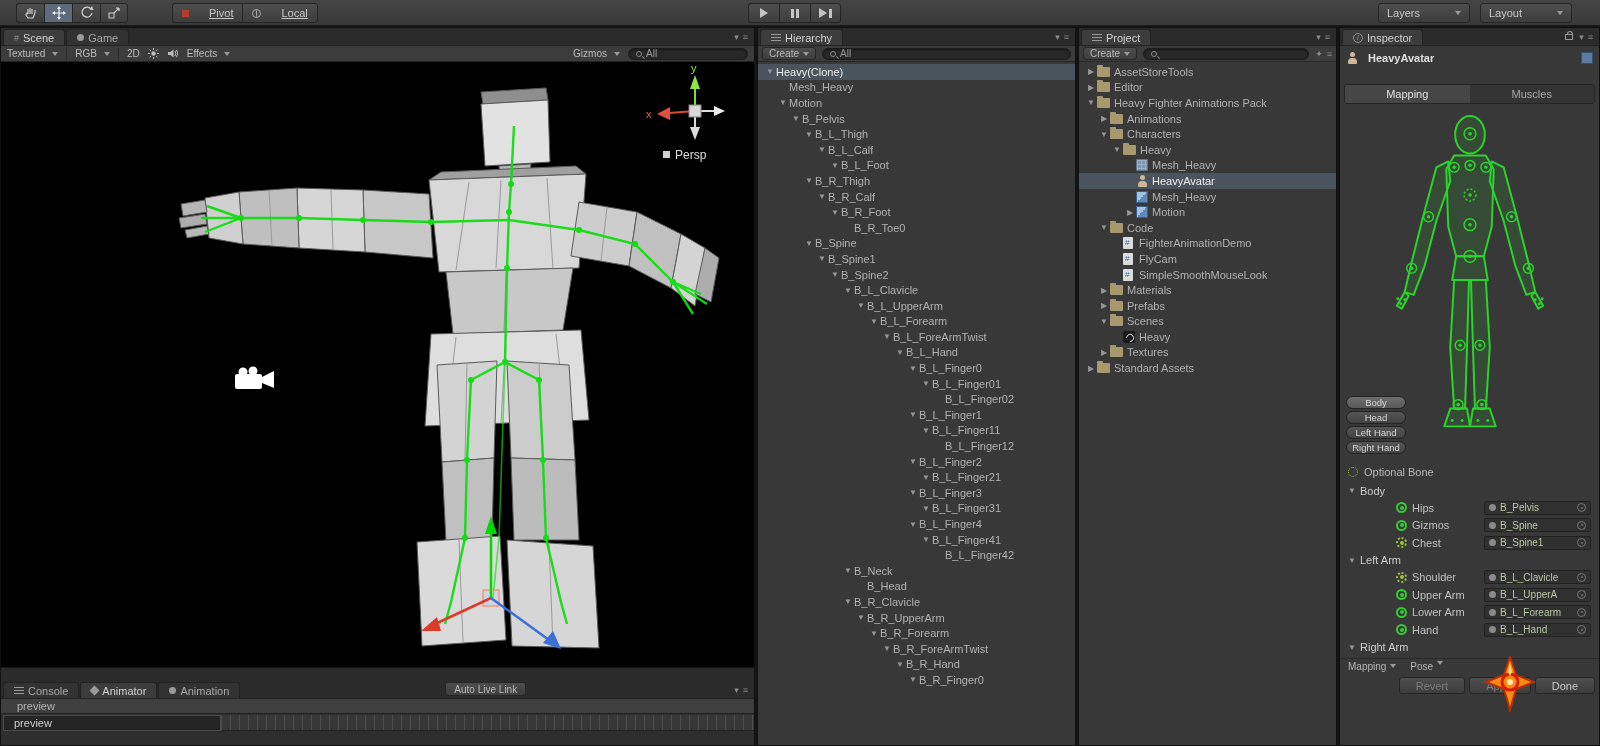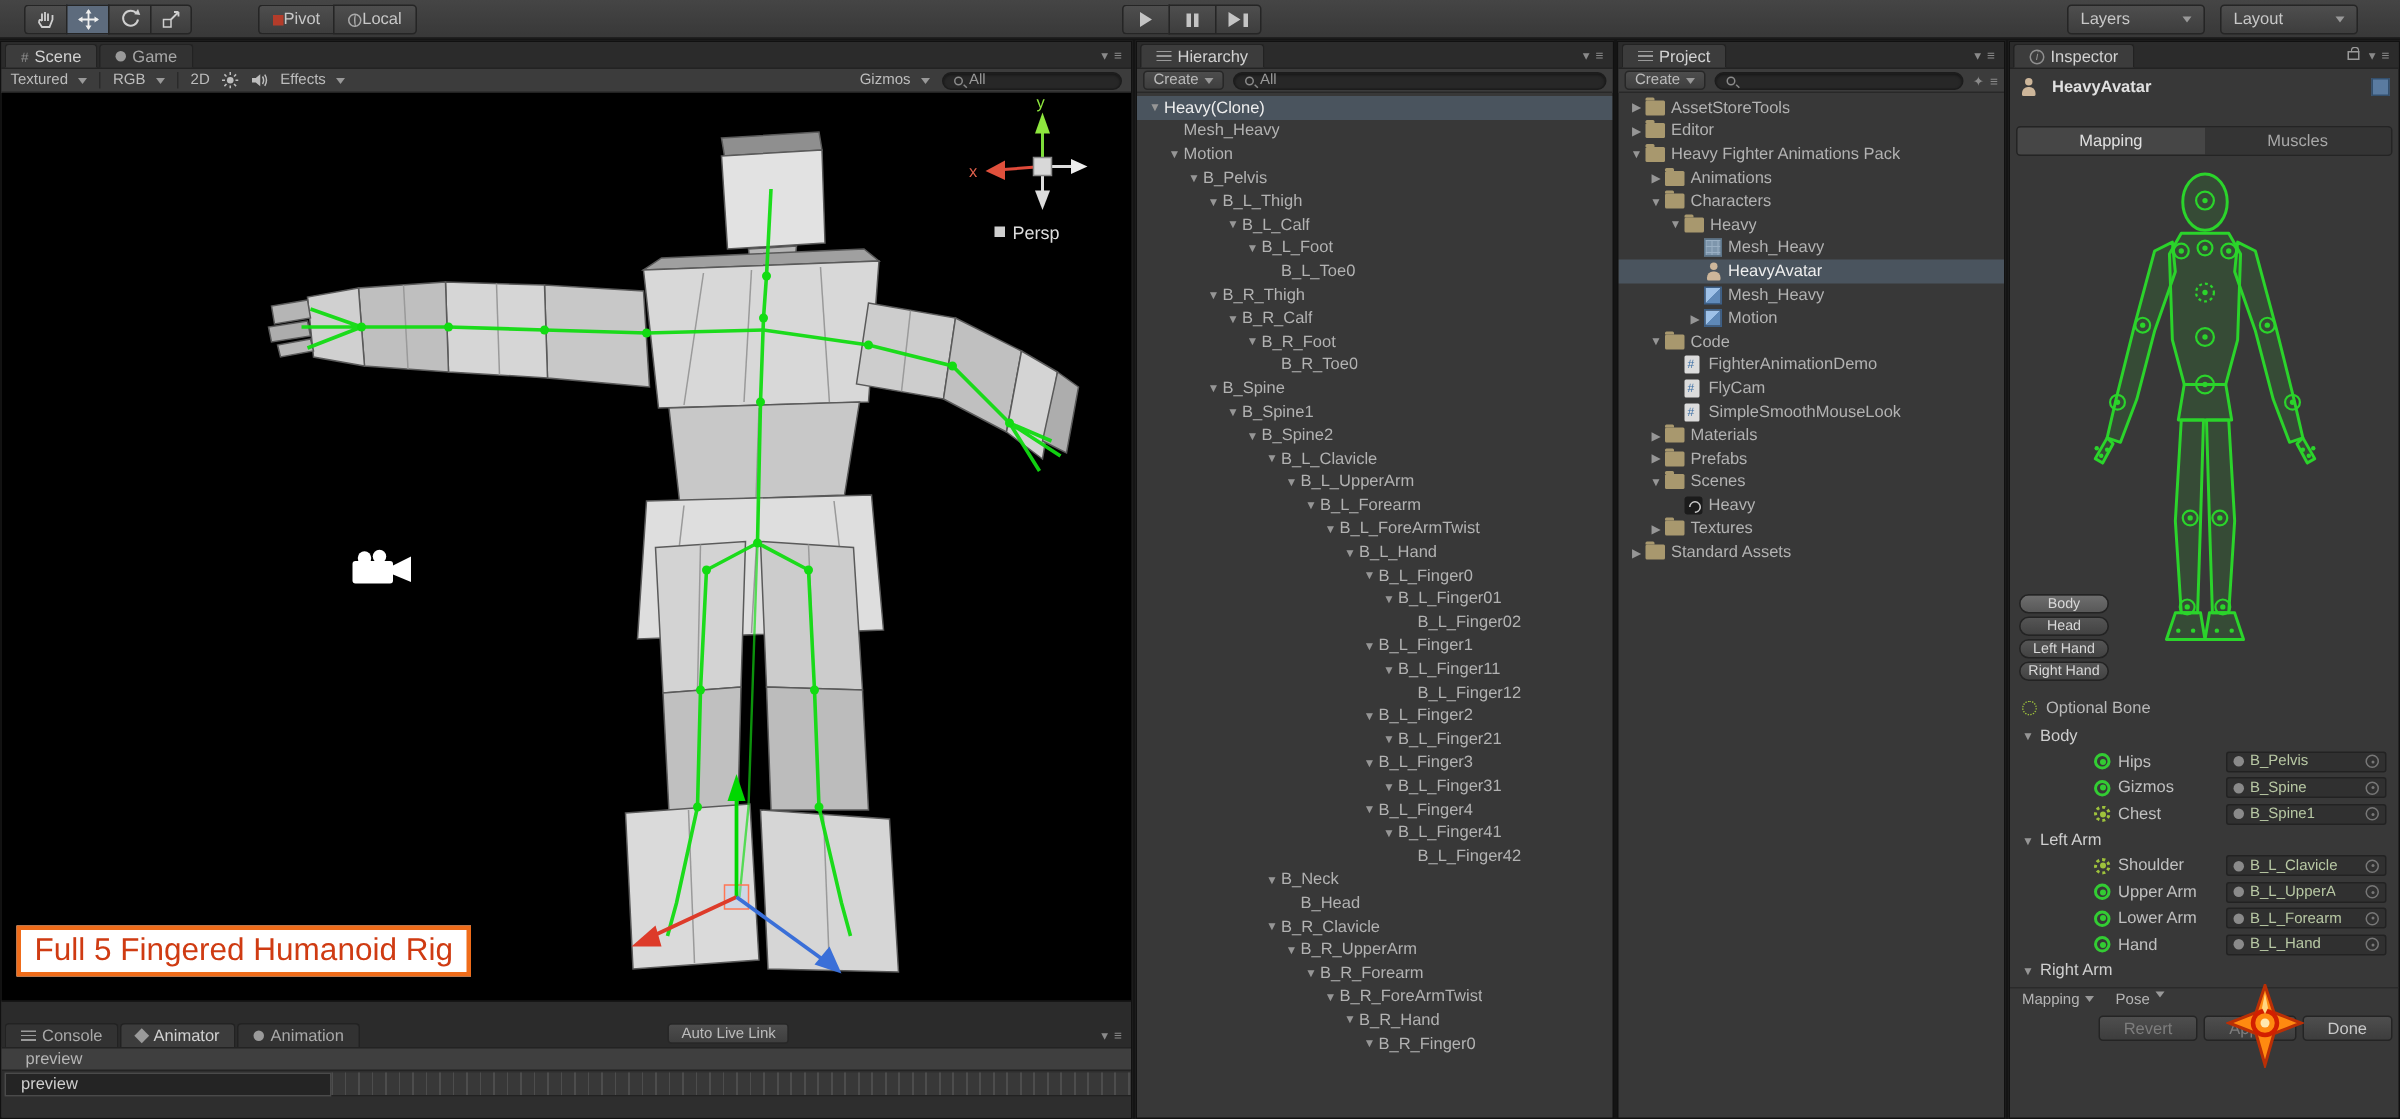--- a/index.html
+++ b/index.html
@@ -11,22 +11,22 @@
   
   .top-toolbar { position:absolute; left:0; top:0; width:1600px; height:26px;
     background:linear-gradient(#454545,#383838); border-bottom:1px solid #1a1a1a; }
   .tool-group { position:absolute; left:16px; top:3px; display:flex; }
   .tool-btn { width:28px; height:20px; display:flex; align-items:center; justify-content:center;
     background:linear-gradient(#4e4e4e,#3d3d3d); border:1px solid #252525; border-right:none; }
   .tool-btn:first-child { border-radius:3px 0 0 3px; }
   .tool-btn:last-child { border-radius:0 3px 3px 0; border-right:1px solid #252525; }
   .tool-btn.active { background:#5d6b7d; }
   .pivot-group { position:absolute; left:172px; top:3px; display:flex; }
-  .txt-btn { height:20px; display:flex; align-items:center; gap:0; padding:0 9px;
-    background:linear-gradient(#4e4e4e,#3d3d3d); border:1px solid #252525; border-right:none; color:#c8c8c8; }
+  .txt-btn { height:20px; display:flex; align-items:center; gap:20px; padding:0 9px;
+    background:linear-gradient(#4e4e4e,#3d3d3d); border:1px solid #252525; border-right:none; color:#c8c8c8;text-decoration:underline; }
   .txt-btn:first-child { border-radius:3px 0 0 3px; }
   .txt-btn:last-child  { border-radius:0 3px 3px 0; border-right:1px solid #252525; }
   .mini-sq { width:7px; height:7px; background:#b43c2a; }
   .mini-globe { width:9px; height:9px; border-radius:50%; border:1px solid #aaa; position:relative; }
   .mini-globe::after { content:""; position:absolute; left:3px; top:-1px; width:2px; height:9px; border-radius:50%; border-left:1px solid #aaa; }
   .play-group { position:absolute; left:748px; top:3px; display:flex; }
   .play-btn { width:31px; height:20px; display:flex; align-items:center; justify-content:center; gap:2px;
     background:linear-gradient(#4e4e4e,#3d3d3d); border:1px solid #252525; border-right:none; }
   .play-btn:first-child{ border-radius:3px 0 0 3px; }
   .play-btn:last-child { border-radius:0 3px 3px 0; border-right:1px solid #252525; }
@@ -376,21 +376,20 @@
           <polygon points="724,49 713,44 713,54" fill="#eeeeee"></polygon>
           <line x1="694" y1="49" x2="694" y2="66" stroke="#dddddd" stroke-width="2"></line>
           <polygon points="694,78 689,65 699,65" fill="#dddddd"></polygon>
           <rect x="688" y="43" width="12" height="12" fill="#d8d8d8" stroke="#888"></rect>
           <text x="690" y="10" fill="#8ee63e" font-size="11">y</text>
           <text x="645" y="56" fill="#e0604c" font-size="11">x</text>
           <rect x="662" y="89" width="7" height="7" fill="#cfcfcf"></rect>
           <text x="674" y="97" fill="#dddddd" font-size="12">Persp</text>
         </g>
       </svg>
-      <div class="rig-caption">Full 5 Fingered Humanoid Rig</div>
     </div>
 
     <div class="bottom-tabs">
       <div class="tab">
           <span class="ico-lines tab-ico"></span>
           <span>Console</span>
         </div>
       <div class="tab active">
           <span class="ico-diamond tab-ico"></span>
           <span>Animator</span>
@@ -463,25 +462,20 @@
         </div>
         <div class="tree-row">
           <span class="indent" style="width: 52px;"></span>
           <span class="tw">▼</span>
           <span class="lbl">B_L_Calf</span>
         </div>
         <div class="tree-row">
           <span class="indent" style="width: 65px;"></span>
           <span class="tw">▼</span>
           <span class="lbl">B_L_Foot</span>
-        </div>
-        <div class="tree-row">
-          <span class="indent" style="width: 78px;"></span>
-          <span class="tw"></span>
-          <span class="lbl">B_L_Toe0</span>
         </div>
         <div class="tree-row">
           <span class="indent" style="width: 39px;"></span>
           <span class="tw">▼</span>
           <span class="lbl">B_R_Thigh</span>
         </div>
         <div class="tree-row">
           <span class="indent" style="width: 52px;"></span>
           <span class="tw">▼</span>
           <span class="lbl">B_R_Calf</span>

